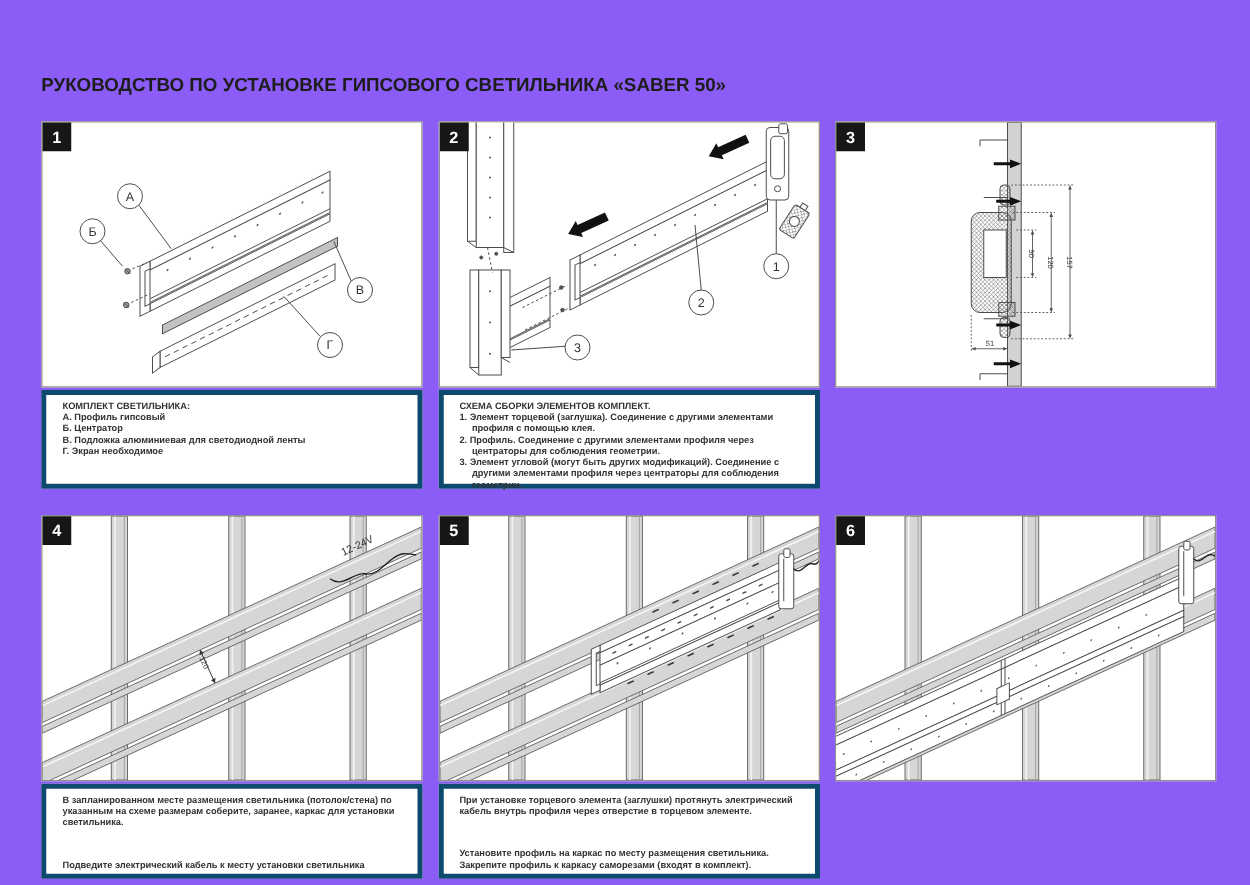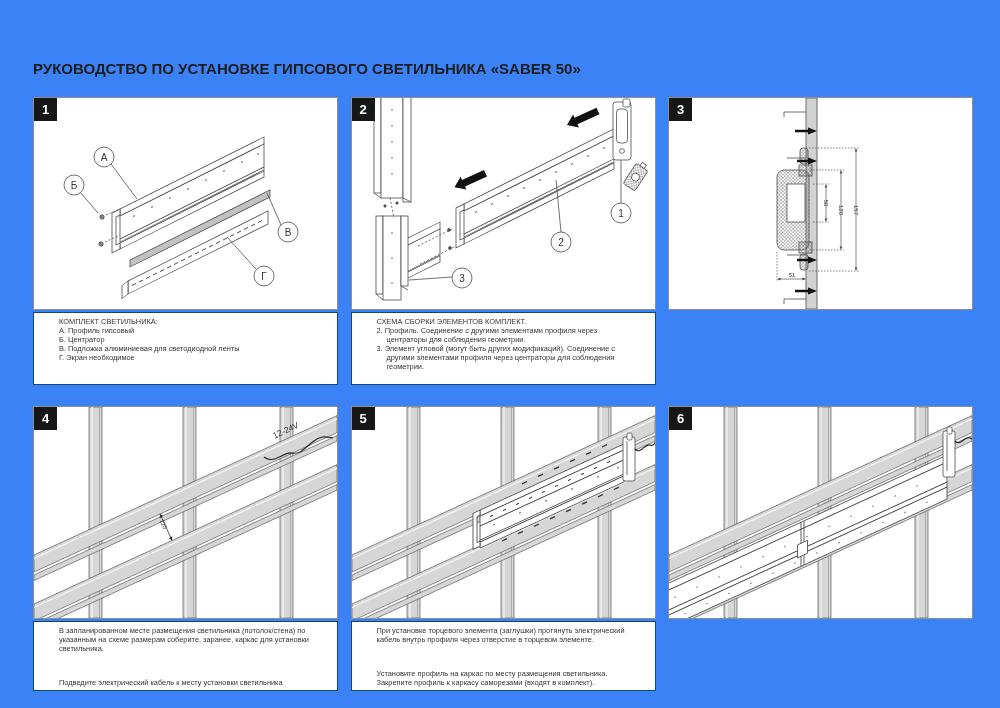--- a/index.html
+++ b/index.html
@@ -1,27 +1,27 @@
 <!DOCTYPE html>
 <html><head>
 <meta charset="utf-8">
 <style>
   html,body{margin:0;padding:0;background:#fff;}
-  .page{position:relative;width:1000px;height:708px;background:#3b82f6;overflow:hidden;
+  .page{position:relative;width:1000px;height:708px;background:#8b5cf6;overflow:hidden;
         font-family:"Liberation Sans", sans-serif;}
   .title{position:absolute;left:33px;top:60px;font-size:15px;font-weight:bold;color:#1d1d1d;}
   .grid{position:absolute;left:33px;top:97px;display:grid;
         grid-template-columns:repeat(3,305px);column-gap:12.5px;row-gap:21px;}
   .panel{width:305px;}
   .draw{position:relative;width:303px;height:211px;border:1px solid #8f8f8f;background:#fff;}
   .draw svg{display:block;width:303px;height:211px;}
   .badge{position:absolute;top:0;left:0;width:23px;height:23px;background:#171717;color:#fff;
          display:flex;align-items:center;justify-content:center;font-weight:bold;font-size:13px;z-index:2;}
-  .cap{margin-top:2px;border:1px solid #0c4a6e;background:#fff;padding:4px 25px;
-       font-size:7.4px;line-height:1.22;color:#333;}
+  .cap{margin-top:2px;border:4px solid #0c4a6e;background:#fff;padding:4px 13px;
+       font-size:7.4px;line-height:1.22;color:#333;font-weight:bold;}
   .r1 .cap{height:63px;}
   .r2 .cap{height:60px;}
   .cap p{margin:0;}
   .cap p + p{margin-top:25px;}
   .cap-item{padding-left:10px;text-indent:-10px;}
   text{font-family:"Liberation Sans", sans-serif;fill:#333;}
 </style>
 </head>
 <body>
 
@@ -199,20 +199,21 @@
           <polygon fill="#111" points="132,72 110,82 108.6,78.8 102.5,89.2 114.4,91.6 113,88.4 135,78.4"></polygon>
           <g font-size="10" text-anchor="middle" fill="#333">
             <text x="269" y="118.5">1</text>
             <text x="209" y="147.5">2</text>
             <text x="110" y="183.5">3</text>
           </g>
         </svg>
       </div>
       <div class="cap">
         <div>СХЕМА СБОРКИ ЭЛЕМЕНТОВ КОМПЛЕКТ.</div>
+        <div class="cap-item">1. Элемент торцевой (заглушка). Соединение с другими элементами профиля с помощью клея.</div>
         <div class="cap-item">2. Профиль. Соединение с другими элементами профиля через центраторы для соблюдения геометрии.</div>
         <div class="cap-item">3. Элемент угловой (могут быть других модификаций). Соединение с другими элементами профиля через центраторы для соблюдения геометрии.</div>
       </div>
     </div>
 
     <div class="panel r1">
       <div class="draw">
         <div class="badge">3</div>
         <svg viewBox="0 0 303 211">
           <g stroke="#4d4d4d" stroke-width="0.8">

